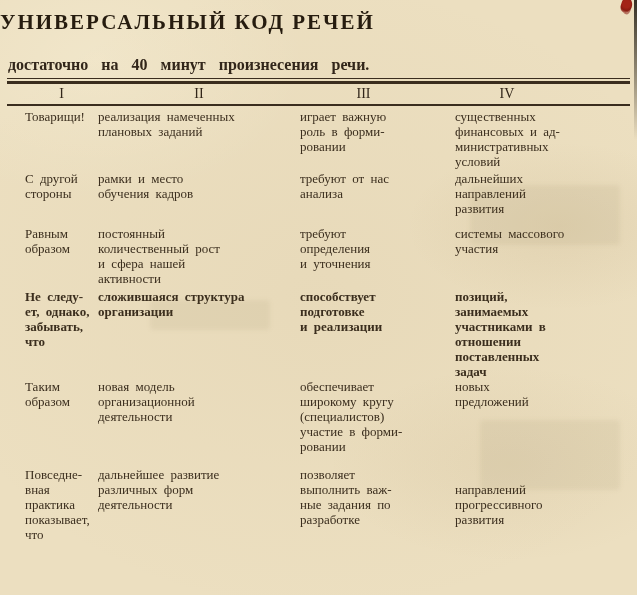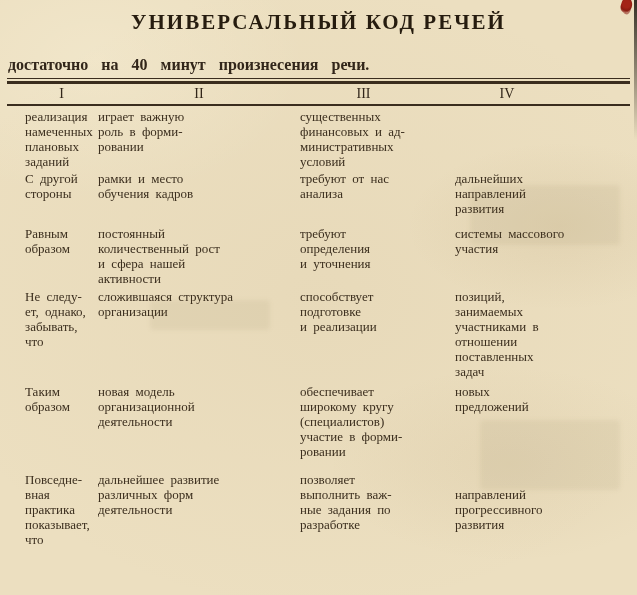--- a/index.html
+++ b/index.html
@@ -30,21 +30,21 @@
     position:absolute;top:0;right:0;width:3px;height:140px;
     background:linear-gradient(180deg, rgba(20,16,10,.85), rgba(20,16,10,.35) 60%, transparent);
   }
   .smudge{position:absolute;background:rgba(120,95,55,.07);filter:blur(2px);border-radius:4px;}
   .sm1{left:470px;top:185px;width:150px;height:60px;}
   .sm2{left:480px;top:420px;width:140px;height:70px;}
   .sm3{left:150px;top:300px;width:120px;height:30px;}
 
   
   .title{
-    margin:0;padding-top:10px;text-align:center;
+    margin:0;padding-top:10px;text-align:left;
     font-size:21px;font-weight:bold;letter-spacing:2px;color:#261c0f;
   }
 
   
   .intro{margin:19px 8px 0 8px;font-size:16px;font-weight:bold;line-height:22px;color:#32261a;}
   .intro .line{text-align:justify;text-align-last:justify;word-spacing:2px;}
   .intro .line.first{text-indent:12px;}
   .intro .line.last{text-align-last:left;word-spacing:9px;}
 
   
@@ -58,21 +58,21 @@
   .hdr{height:20px;align-items:center;}
   .hdr span{text-align:center;font-size:14px;color:#32261a;}
   .hdr span:nth-child(3){transform:translateX(-14px);}
   .hdr span:nth-child(4){transform:translateX(-28px);text-align:center;}
   .tbody{padding-top:3px;}
   .row{font-size:13px;line-height:15px;}
   .cell{white-space:pre-line;word-spacing:3px;color:#3b2e1e;}
   .r1{margin-bottom:2px;}
   .r2{margin-bottom:10px;}
   .r3{margin-bottom:3px;}
-  .r4{margin-bottom:5px;}
+  .r4{font-weight:bold;}
   .r5{margin-bottom:13px;}
   .down1{padding-top:15px;}
 </style>
 </head>
 <body>
 
 <div class="page">
 
   <span class="red-mark"></span>
   <div class="edge-shadow"></div>
@@ -94,20 +94,21 @@
       <span>II</span>
       <span>III</span>
       <span>IV</span>
     </div>
 
     <div class="rule-mid"></div>
 
     <div class="tbody">
 
       <div class="row r1">
+        <div class="cell">Товарищи!</div>
         <div class="cell">реализация намеченных
 плановых заданий</div>
         <div class="cell">играет важную
 роль в форми-
 ровании</div>
         <div class="cell">существенных
 финансовых и ад-
 министративных
 условий</div>
       </div>

